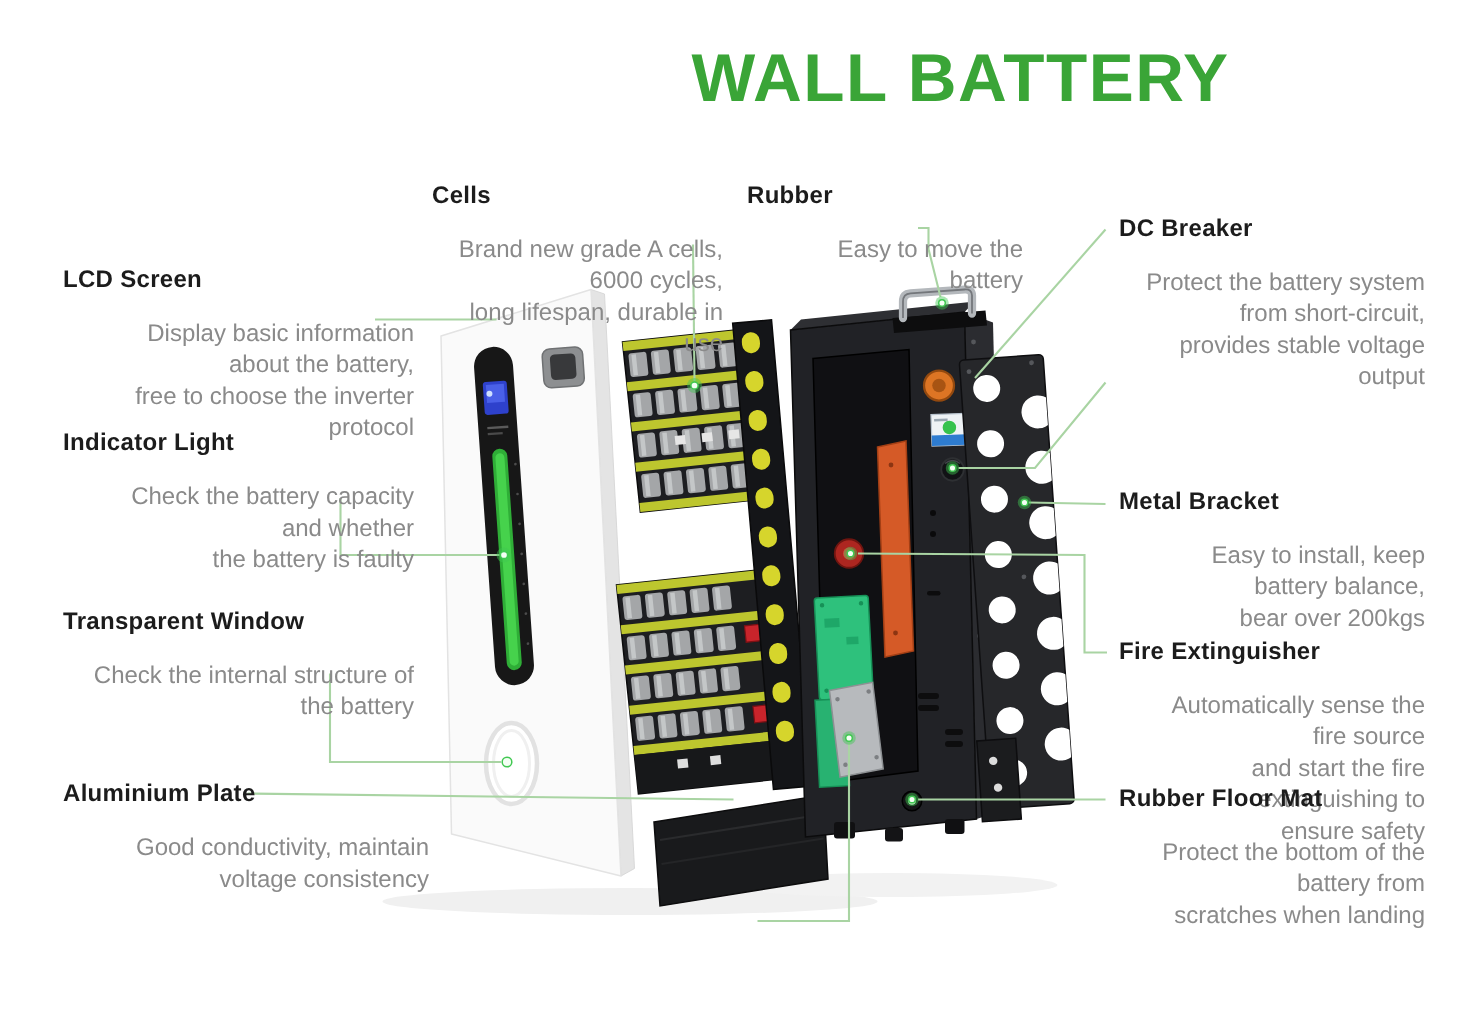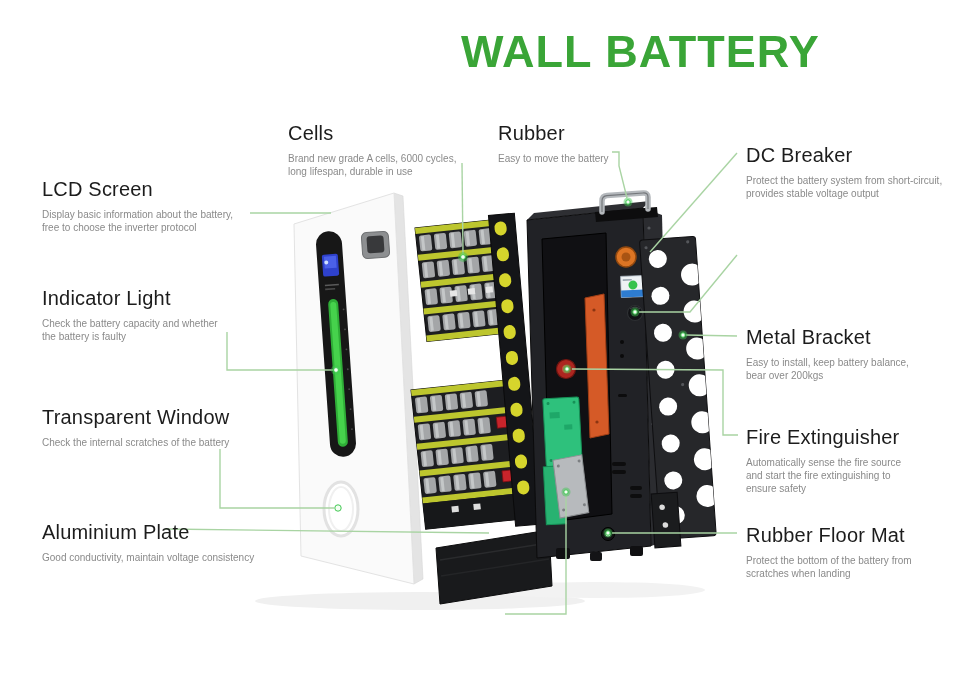--- a/index.html
+++ b/index.html
@@ -2,22 +2,22 @@
 <html style="--accent: #3aa537; --heading: #1c1c1c; --description: #8a8a8a; --callout-line: #a9d4a3; --callout-dot: #41c852; --led-green: #38cf46; --cell-yellow: #bdc62e; --terminal-red: #c8242b; --pcb-green: #2ec17c;"><head>
 <meta charset="utf-8">
 <style>
   html,body{margin:0;padding:0;background:#ffffff;}
   body{font-family:"Liberation Sans",sans-serif;}
   .stage{position:relative;width:978px;height:687px;background:#fff;overflow:hidden;}
   .title{position:absolute;left:461px;top:26px;margin:0;font-size:45px;font-weight:bold;
          color:var(--accent,#3aa537);letter-spacing:1px;white-space:nowrap;}
   .illustration{position:absolute;left:0;top:0;width:978px;height:687px;}
   .callout{position:absolute;}
-  .callout h3{margin:0 0 7px 0;font-size:20px;font-weight:normal;color:var(--heading,#1c1c1c);letter-spacing:.2px;white-space:nowrap;}
-  .callout p{margin:0;font-size:10px;line-height:1.32;color:var(--description,#8a8a8a);white-space:pre-line;}
+  .callout h3{margin:0 0 7px 0;font-size:16px;font-weight:bold;color:var(--heading,#1c1c1c);letter-spacing:.2px;white-space:nowrap;}
+  .callout p{margin:16px;font-size:16px;line-height:1.32;color:var(--description,#8a8a8a);white-space:pre-line;text-align:right;}
   .callout-line{fill:none;stroke:var(--callout-line,#a9d4a3);stroke-width:1.4;}
   .dot-glow{fill:var(--callout-dot,#41c852);opacity:.45;}
   .dot-core{fill:#f4fff4;stroke:var(--callout-dot,#41c852);stroke-width:1;}
   .cell{fill:#a4a6a8;}
   .cell-hi{fill:#cfd1d3;opacity:.75;}
   .ybar{fill:var(--cell-yellow,#bdc62e);}
   .terminal{fill:var(--terminal-red,#c8242b);stroke:#7d1014;stroke-width:.8;}
   .pill{fill:#d6d52c;}
 </style>
 </head>
@@ -319,21 +319,21 @@
   </div>
 
   <div class="callout" style="left:42px;top:287px;width:250px;">
     <h3>Indicator Light</h3>
     <p>Check the battery capacity and whether
 the battery is faulty</p>
   </div>
 
   <div class="callout" style="left:42px;top:406px;width:250px;">
     <h3>Transparent Window</h3>
-    <p>Check the internal scratches of the battery</p>
+    <p>Check the internal structure of the battery</p>
   </div>
 
   <div class="callout" style="left:42px;top:521px;width:260px;">
     <h3>Aluminium Plate</h3>
     <p>Good conductivity, maintain voltage consistency</p>
   </div>
 
   <div class="callout" style="left:746px;top:144px;width:220px;">
     <h3>DC Breaker</h3>
     <p>Protect the battery system from short-circuit,

